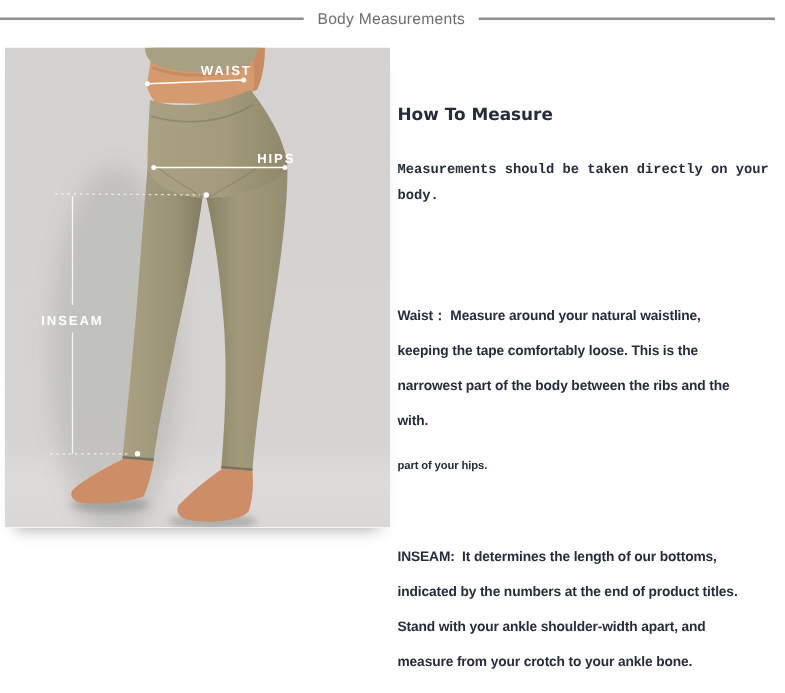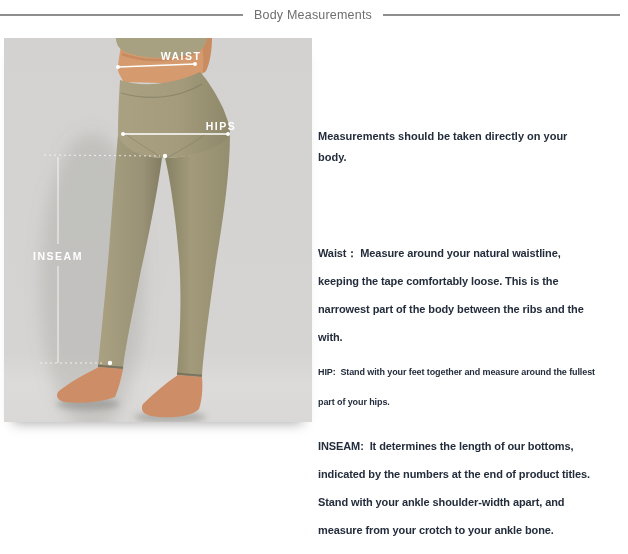--- a/index.html
+++ b/index.html
@@ -18,21 +18,21 @@
   .photo{position:absolute;left:4px;top:38px;width:308px;height:384px;
          box-shadow:0 10px 12px -9px rgba(0,0,0,.35);}
   .photo svg{display:block;}
   .annot-label{font-family:"Liberation Sans",sans-serif;font-weight:bold;font-size:10.5px;
                letter-spacing:1.5px;fill:#ffffff;}
 
   
   .col{position:absolute;left:318px;width:310px;color:#242d3c;}
   .tl{white-space:pre;}
   .heading{top:84px;font-family:"DejaVu Sans",sans-serif;font-weight:bold;font-size:13.5px;line-height:16px;}
-  .intro{top:126px;font-family:Liberation Sans, sans-serif;font-weight:bold;font-size:11px;line-height:21px;}
+  .intro{top:126px;font-family:Liberation Mono, monospace;font-weight:bold;font-size:11px;line-height:21px;}
   .para-waist{top:239px;font-family:"Liberation Sans",sans-serif;font-weight:bold;font-size:11px;
               line-height:28px;letter-spacing:-.1px;}
   .para-hip{top:357px;font-family:"Liberation Sans",sans-serif;font-weight:bold;font-size:9px;
             line-height:30px;letter-spacing:-.1px;}
   .para-inseam{top:432px;font-family:"Liberation Sans",sans-serif;font-weight:bold;font-size:11px;
                line-height:28px;letter-spacing:-.1px;}
 </style>
 </head>
 <body>
 
@@ -118,35 +118,35 @@
       <line x1="40" y1="117" x2="156" y2="118" stroke="#ffffff" stroke-width="1" stroke-dasharray="2 3" opacity="0.75"></line>
       <circle cx="161" cy="118" r="2.2" fill="#ffffff"></circle>
       <line x1="54" y1="119" x2="54" y2="206" stroke="#ffffff" stroke-width="1" opacity="0.85"></line>
       <line x1="54" y1="228" x2="54" y2="325" stroke="#ffffff" stroke-width="1" opacity="0.85"></line>
       <text x="54" y="222" text-anchor="middle" class="annot-label">INSEAM</text>
       <line x1="36" y1="325" x2="101" y2="325" stroke="#ffffff" stroke-width="1" stroke-dasharray="2 3" opacity="0.75"></line>
       <circle cx="106" cy="325" r="2.2" fill="#ffffff"></circle>
     </svg>
   </div>
 
+  <div class="col heading">How To Measure</div>
 
   <div class="col intro">
       <div class="tl">Measurements should be taken directly on your</div>
       <div class="tl">body.</div>
     </div>
 
   <div class="col para-waist">
       <div class="tl">Waist： Measure around your natural waistline,</div>
       <div class="tl">keeping the tape comfortably loose. This is the</div>
       <div class="tl">narrowest part of the body between the ribs and the</div>
       <div class="tl">with.</div>
     </div>
 
   <div class="col para-hip">
-      <div class="tl">HIP:  Stand with your feet together and measure around the fullest</div>
       <div class="tl">part of your hips.</div>
     </div>
 
   <div class="col para-inseam">
       <div class="tl">INSEAM:  It determines the length of our bottoms,</div>
       <div class="tl">indicated by the numbers at the end of product titles.</div>
       <div class="tl">Stand with your ankle shoulder-width apart, and</div>
       <div class="tl">measure from your crotch to your ankle bone.</div>
     </div>
 

